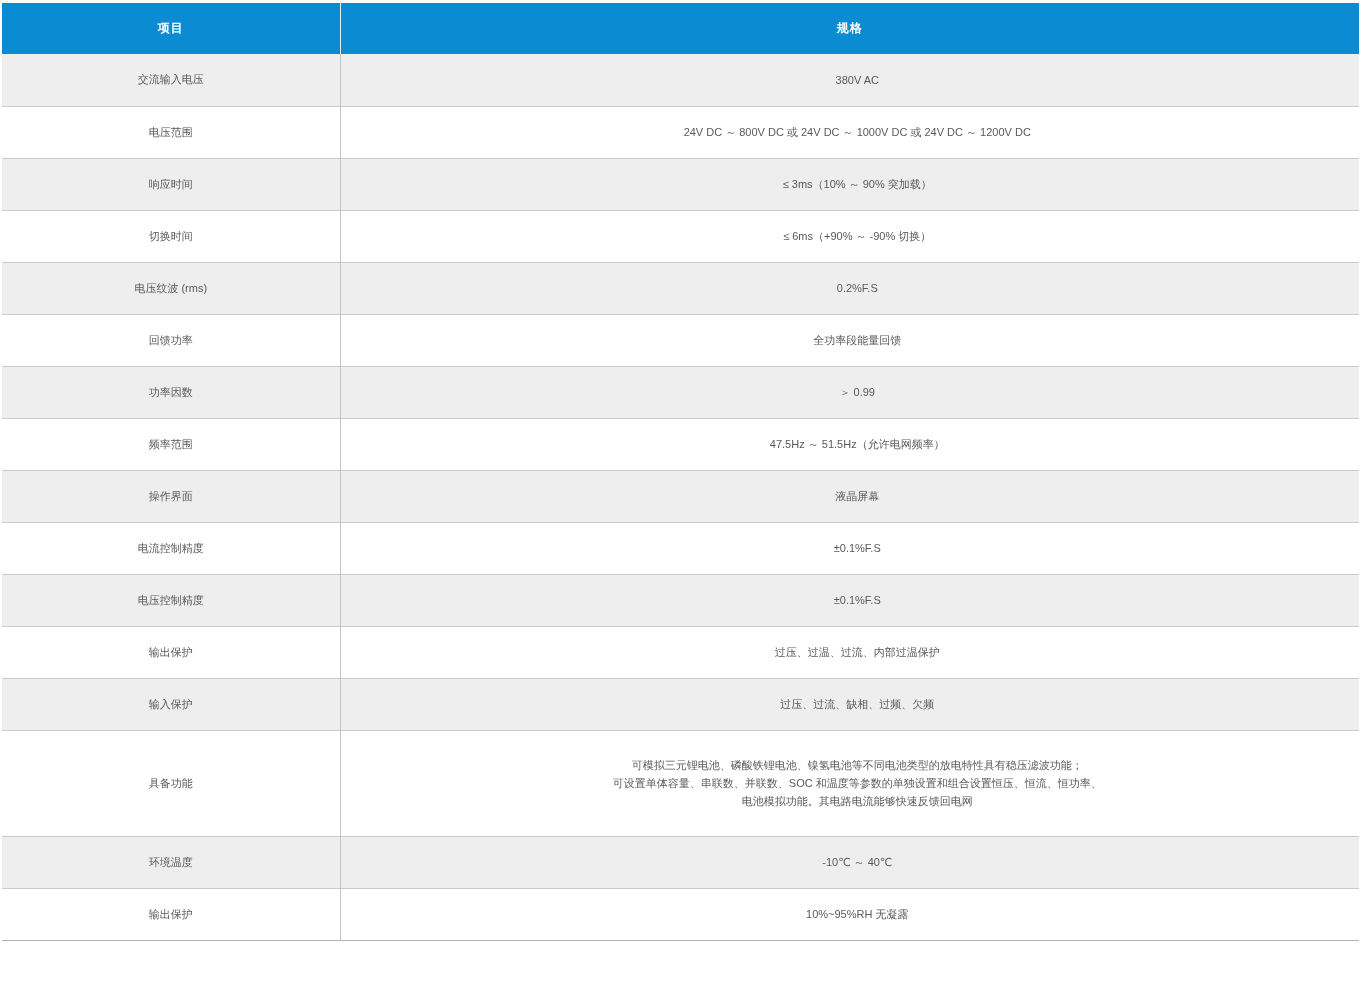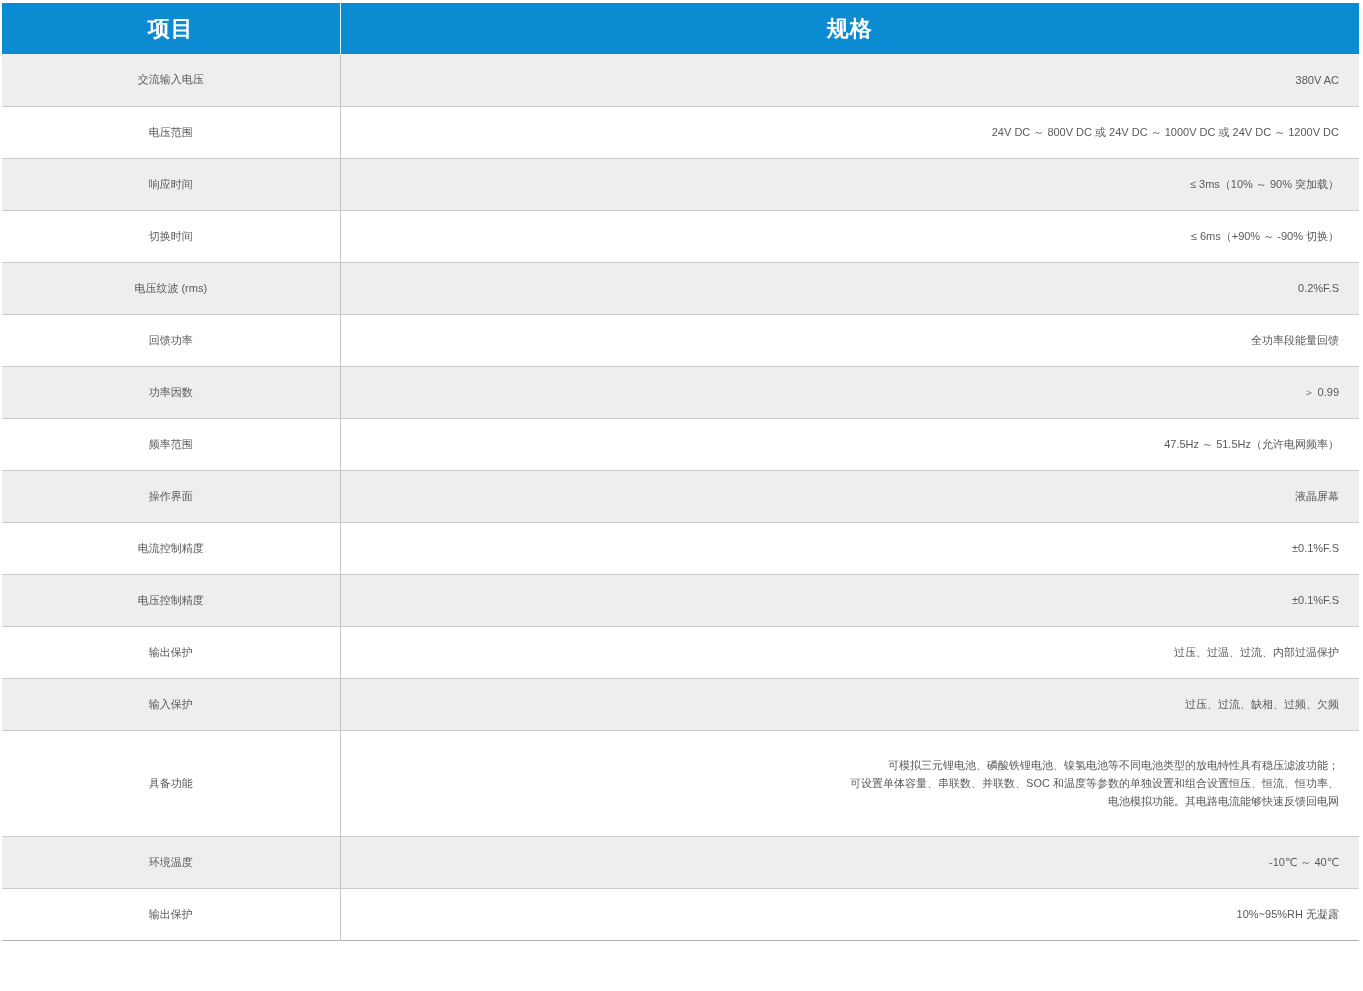--- a/index.html
+++ b/index.html
@@ -17,21 +17,21 @@
   table {
     width: 100%;
     border-collapse: collapse;
     table-layout: fixed;
     border-bottom: 1px solid var(--border-bottom, #b0b0b0);
   }
   col.c1 { width: 338px; }
   thead th {
     background: var(--header-bg, #0b8cd2);
     color: var(--header-text, #ffffff);
-    font-size: 22px;
+    font-size: 12px;
     font-weight: bold;
     height: 51px;
     text-align: center;
     vertical-align: middle;
     letter-spacing: 1px;
   }
   thead th.item-head {
     border-right: 1px solid rgba(255,255,255,0.9);
   }
   tbody td {
@@ -46,21 +46,21 @@
   tbody tr:nth-child(even) { background: var(--row-even-bg, #ffffff); }
   td.item-cell {
     text-align: center;
     border-right: 1px solid var(--col-divider, #c4c4c4);
   }
   td.spec-cell {
     padding-left: 35px;
     padding-right: 20px;
     white-space: pre-line;
     line-height: 1.65;
-    text-align: right;
+    text-align: center;
   }
   tr.tall td { height: 106px; }
   tr.tall td.spec-cell { padding-top: 8px; padding-bottom: 8px; margin-top: 8px; }
 </style>
 </head>
 <body>
 
 <div class="table-wrap">
   <table>
     <colgroup>

